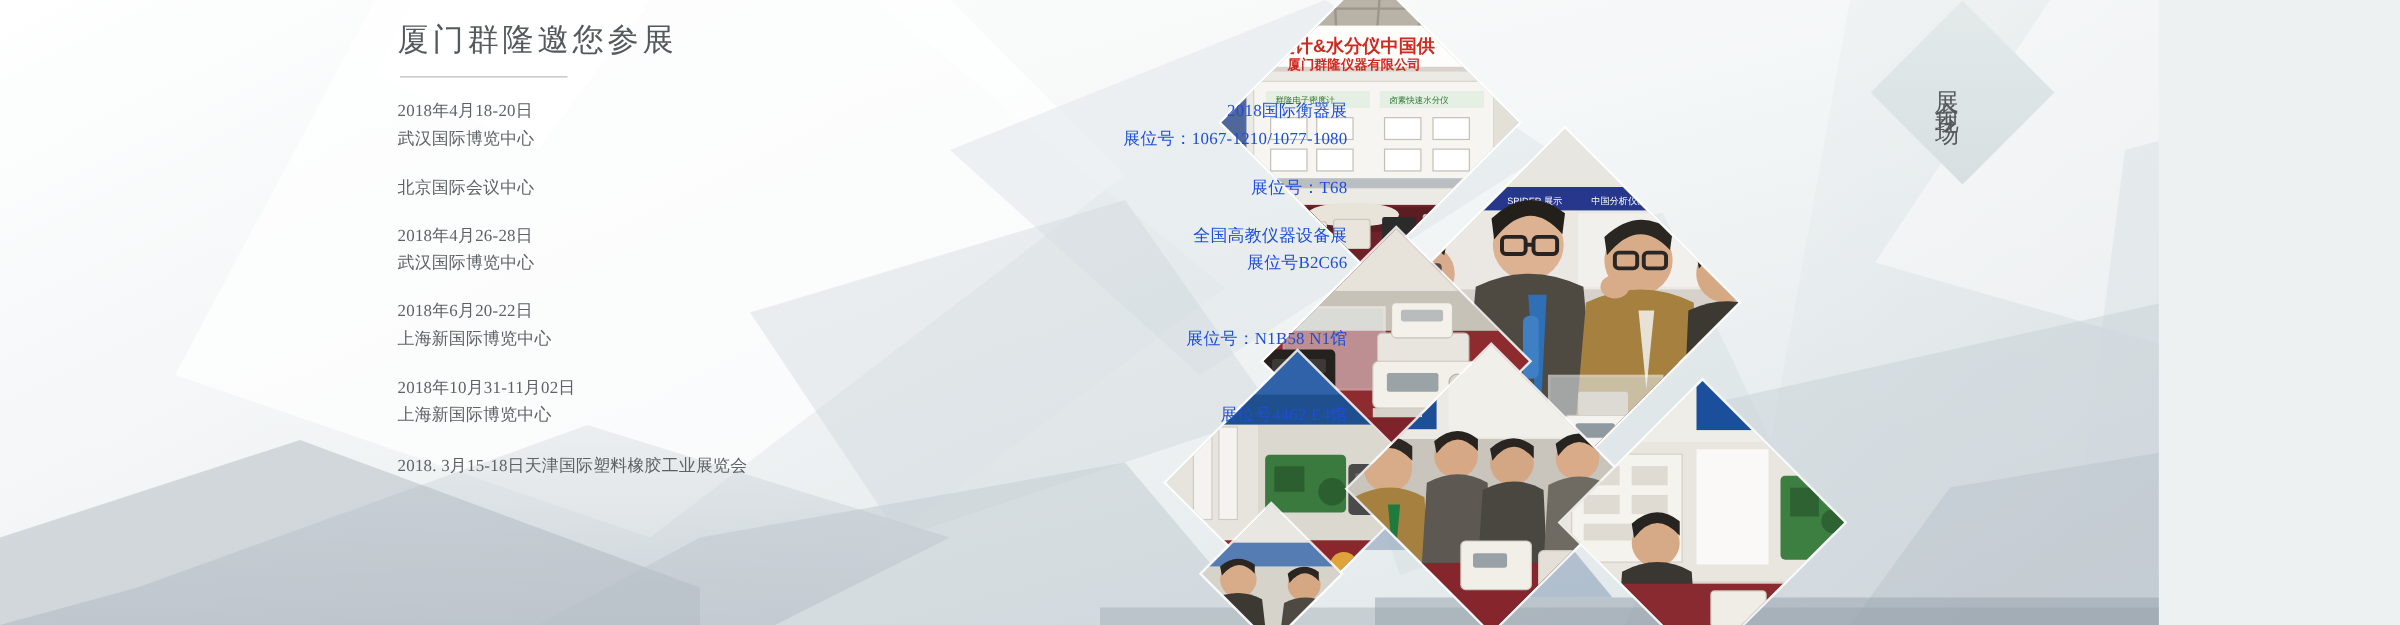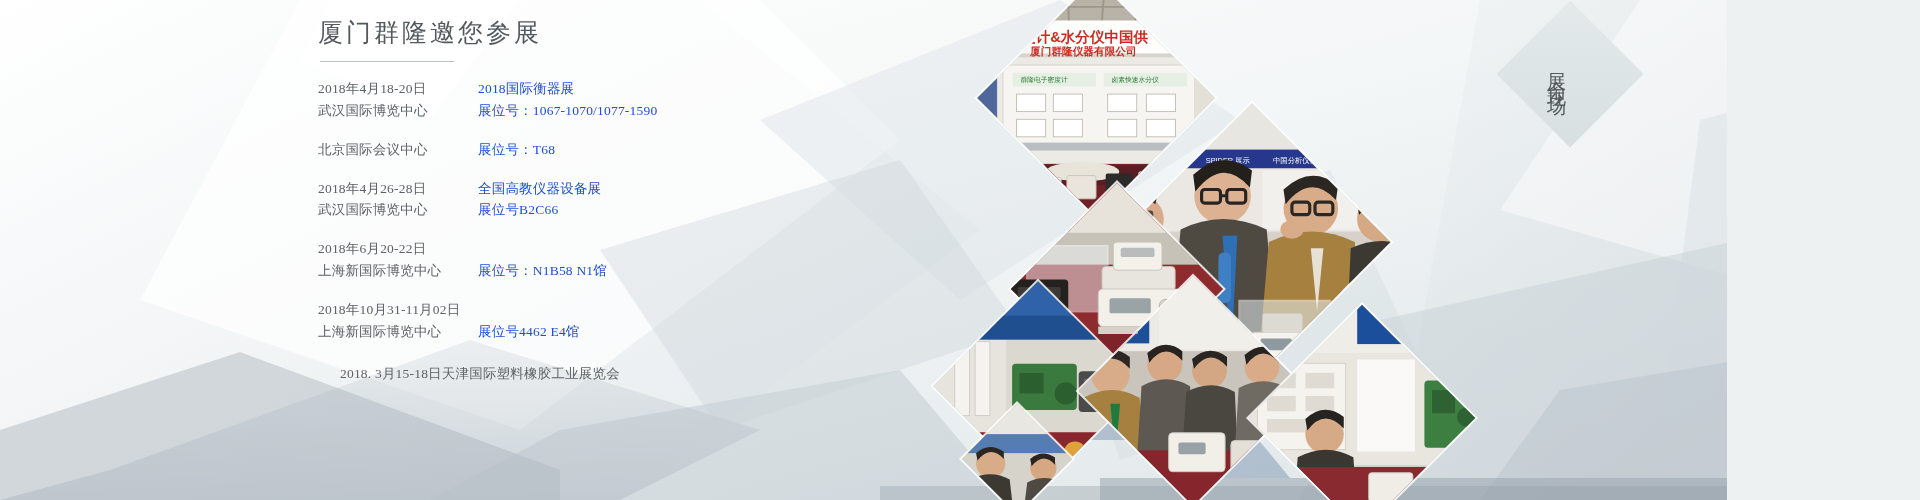--- a/index.html
+++ b/index.html
@@ -33,36 +33,37 @@
     width:134px; height:1px;
     background:#b9bfc3;
     margin:7px 0 16px 2px;
   }
   .event-entry { margin-bottom:17px; }
   .event-row {
     display:flex;
     align-items:baseline;
     line-height:1.62;
     white-space:nowrap;
+    justify-content:space-between;
   }
   .ev-date, .ev-venue {
     width:136px;
     flex:0 0 136px;
     font-size:13.5px;
     color:#5d6266;
     letter-spacing:.2px;
   }
   .ev-name, .ev-booth {
     font-size:13.5px;
     color:#1d4ed8;
     letter-spacing:.2px;
     padding-left:24px;
   }
   
-  .event-entry.plain .event-row { display:block;margin-left:22px; }
+  .event-entry.plain .event-row { display:block; }
   .event-entry.plain .ev-date { width:auto; flex:none; display:inline; }
   .event-entry.plain .ev-venue { width:auto; flex:none; display:inline; letter-spacing:1.2px; }
   .event-entry.plain .ev-booth { padding-left:36px; display:inline; }
 
   
   #collage {
     position:absolute;
     left:1020px; top:-8px;
     width:420px; height:520px;
     z-index:4;
@@ -170,21 +171,21 @@
     <div id="invite-title">厦门群隆邀您参展</div>
     <div id="title-rule"></div>
 
     <div class="event-entry">
       <div class="event-row">
         <span class="ev-date">2018年4月18-20日</span>
         <span class="ev-name">2018国际衡器展</span>
       </div>
       <div class="event-row">
         <span class="ev-venue">武汉国际博览中心</span>
-        <span class="ev-booth">展位号：1067-1070/1077-1590</span>
+        <span class="ev-booth">展位号：1067-1210/1077-1080</span>
       </div>
     </div>
 
     <div class="event-entry">
       <div class="event-row">
         <span class="ev-venue">北京国际会议中心</span>
         <span class="ev-booth">展位号：T68</span>
       </div>
     </div>
 

